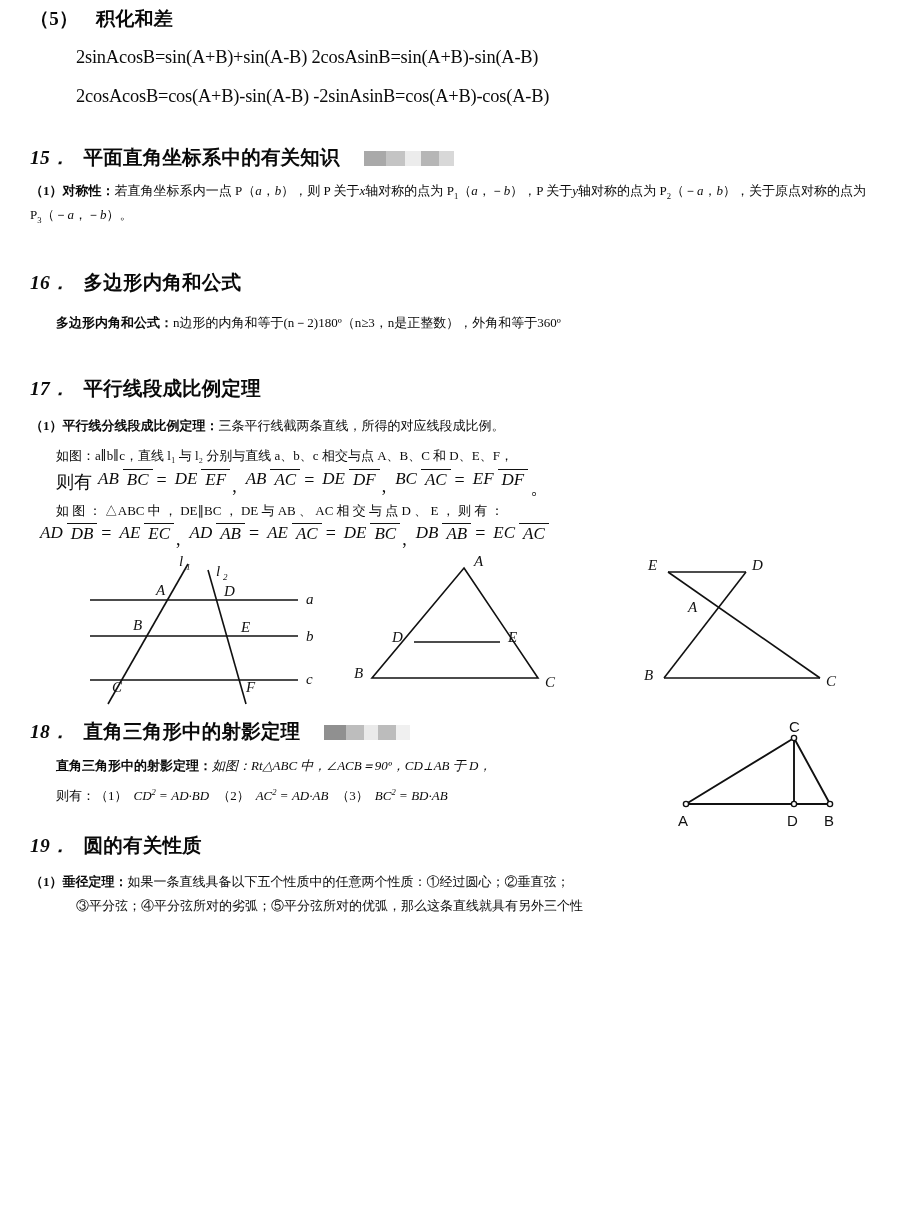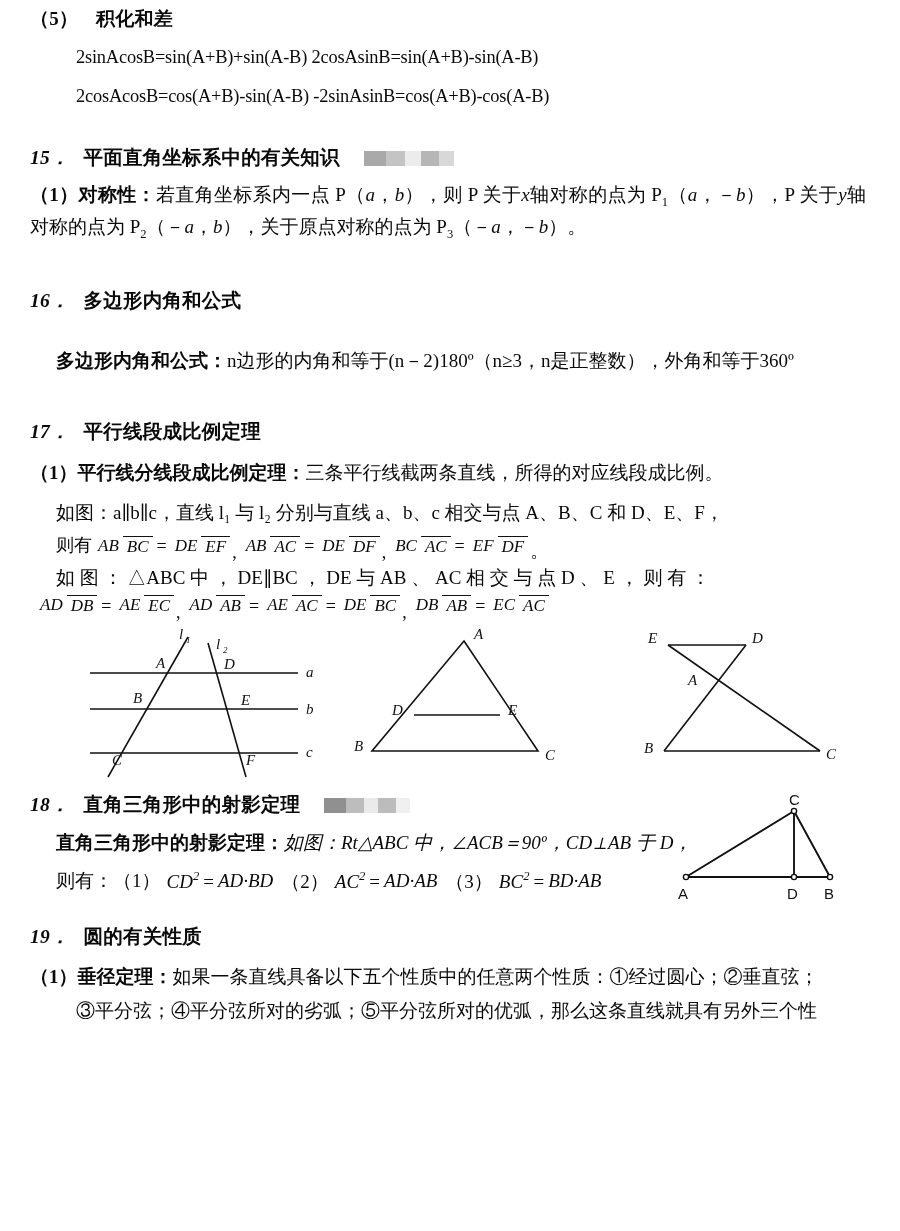--- a/index.html
+++ b/index.html
@@ -37,21 +37,21 @@
     position: relative;
     top: 1px;
   }
   .redaction i {
     display: inline-block;
     height: 100%;
     vertical-align: top;
   }
 
   .para {
-    font-size: 19px;
+    font-size: 13px;
     line-height: 1.62;
     text-align: justify;
     text-justify: inter-ideograph;
   }
   .indent-1 { padding-left: 26px; }
   .indent-2 { padding-left: 46px; }
   .it { font-style: italic; font-family: "Liberation Serif", serif; }
   .bold { font-weight: bold; }
   .up { vertical-align: super; font-size: 0.66em; }
   .sub { vertical-align: sub; font-size: 0.66em; }
@@ -121,38 +121,38 @@
       <span class="bold">（1）对称性：</span><span>若直角坐标系内一点 P（</span><span class="it">a</span><span>，</span><span class="it">b</span><span>），则 P 关于</span><span class="it">x</span><span>轴对称的点为 P</span><span class="sub">1</span><span>（</span><span class="it">a</span><span>，－</span><span class="it">b</span><span>），P 关于</span><span class="it">y</span><span>轴对称的点为 P</span><span class="sub">2</span><span>（－</span><span class="it">a</span><span>，</span><span class="it">b</span><span>），关于原点对称的点为 P</span><span class="sub">3</span><span>（－</span><span class="it">a</span><span>，－</span><span class="it">b</span><span>）。</span>
     </div>
 
   </div>
 
   <div style="margin-top:42px;">
     <div class="sec-head">
       <span class="sec-num">16．</span>
       <span>多边形内角和公式</span>
     </div>
-    <div class="para indent-1" style="margin-top:32px;">
+    <div class="para indent-1" style="margin-top:16px;">
       <span class="bold">多边形内角和公式：</span><span>n边形的内角和等于(n－2)180º（n≥3，n是正整数），外角和等于360º</span>
     </div>
   </div>
 
   <div style="margin-top:42px;">
     <div class="sec-head">
       <span class="sec-num">17．</span>
       <span>平行线段成比例定理</span>
     </div>
 
     <div class="para" style="margin-top:13px;">
       <span class="bold">（1）平行线分线段成比例定理：</span><span>三条平行线截两条直线，所得的对应线段成比例。</span>
     </div>
 
     <div class="para indent-1" style="margin-top:9px;">如图：a∥b∥c，直线 l₁ 与 l₂ 分别与直线 a、b、c 相交与点 A、B、C 和 D、E、F，</div>
 
-    <div class="indent-1" style="margin-top:4px;display:flex;align-items:flex-end;font-size:18px;">
+    <div class="indent-1" style="margin-top:4px;display:flex;align-items:flex-start;font-size:18px;">
       <span>则有</span>
       <span class="frac">
           <span class="num">AB</span>
           <span class="den">BC</span>
         </span>
       <span class="eqsym">=</span>
       <span class="frac">
           <span class="num">DE</span>
           <span class="den">EF</span>
         </span>

